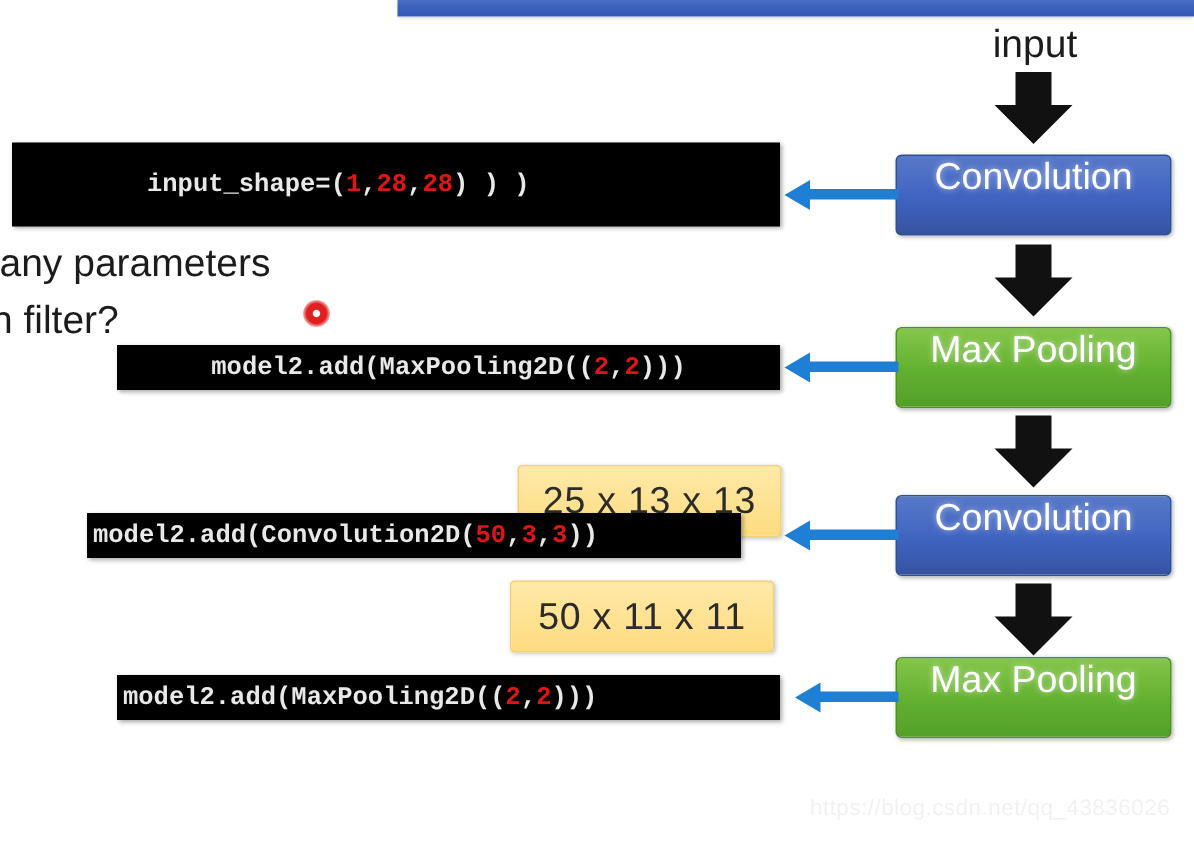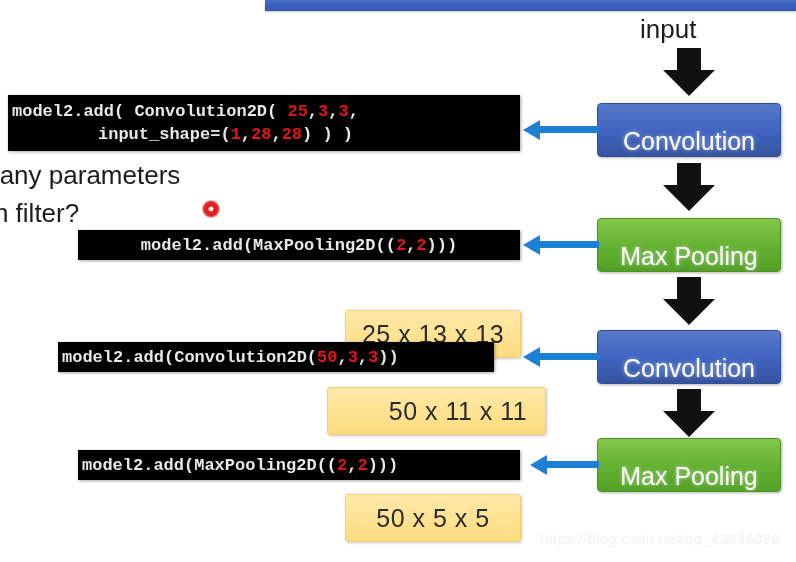--- a/index.html
+++ b/index.html
@@ -88,21 +88,21 @@
   }
 
   
   .flow-block {
     position: absolute;
     left: 597px;
     width: 184px;
     height: 54px;
     border-radius: 4px;
     display: flex;
-    align-items: flex-end;
+    align-items: flex-start;
     justify-content: center;
     color: #ffffff;
     font-size: 25px;
     text-shadow: 0 0 4px rgba(255,255,255,0.55);
     box-shadow: 1px 1px 3px rgba(0,0,0,0.3);
     box-sizing: border-box;
   }
   .flow-block.conv {
     background: linear-gradient(#5878c8, #3f63c0 55%, #36539f);
     border: 1px solid #31508f;
@@ -110,21 +110,21 @@
   .flow-block.pool {
     background: linear-gradient(#84c64a, #62b030 55%, #53a028);
     border: 1px solid #4d9124;
   }
 
   .input-label {
     position: absolute;
     left: 640px;
     top: 14px;
     width: 100px;
-    text-align: left;
+    text-align: center;
     font-size: 26px;
     color: #1c1c1c;
   }
 
   
   .down-arrow {
     position: absolute;
     left: 663px;
     width: 52px;
     height: 48px;
@@ -224,26 +224,24 @@
   </div>
 
   <div class="flow-block pool" style="top:438px;">
     <span>Max Pooling</span>
   </div>
 
 
 
   <div class="dim-box" style="left:345px; top:274px; width:174px; height:46px;margin-top:36px;">25 x 13 x 13</div>
 
-  <div class="dim-box" style="left:327px; top:387px; width:174px; height:46px;padding-left:43px;">50 x 11 x 11</div>
-
-  <div class="dim-box" style="left:345px; top:494px; width:174px; height:46px;">50 x 5 x 5</div>
+  <div class="dim-box" style="left:340px; top:387px; width:174px; height:46px;">50 x 11 x 11</div>
+
 
   <div class="code-box" style="left:8px; top:95px; width:512px; height:56px;">
-    <span class="code-line"><span>model2.add( Convolution2D( </span><span class="num">25</span><span>,</span><span class="num">3</span><span>,</span><span class="num">3</span><span>,</span></span>
     <span class="code-line indent"><span>input_shape=(</span><span class="num">1</span><span>,</span><span class="num">28</span><span>,</span><span class="num">28</span><span>) ) )</span></span>
   </div>
 
   <div class="code-box" style="left:78px; top:230px; width:442px; height:30px; align-items:center;">
     <span class="code-line"><span>model2.add(MaxPooling2D((</span><span class="num">2</span><span>,</span><span class="num">2</span><span>)))</span></span>
   </div>
 
   <div class="code-box" style="left:58px; top:342px; width:436px; height:30px;">
     <span class="code-line"><span>model2.add(Convolution2D(</span><span class="num">50</span><span>,</span><span class="num">3</span><span>,</span><span class="num">3</span><span>))</span></span>
   </div>

